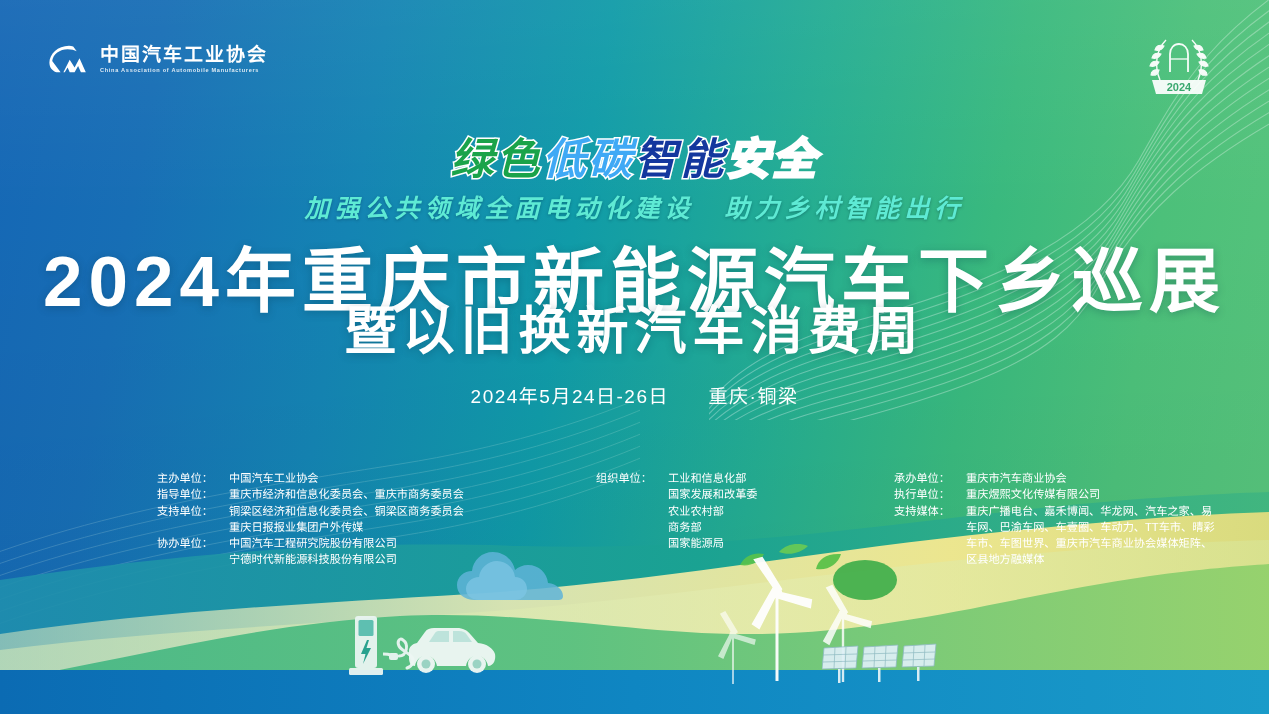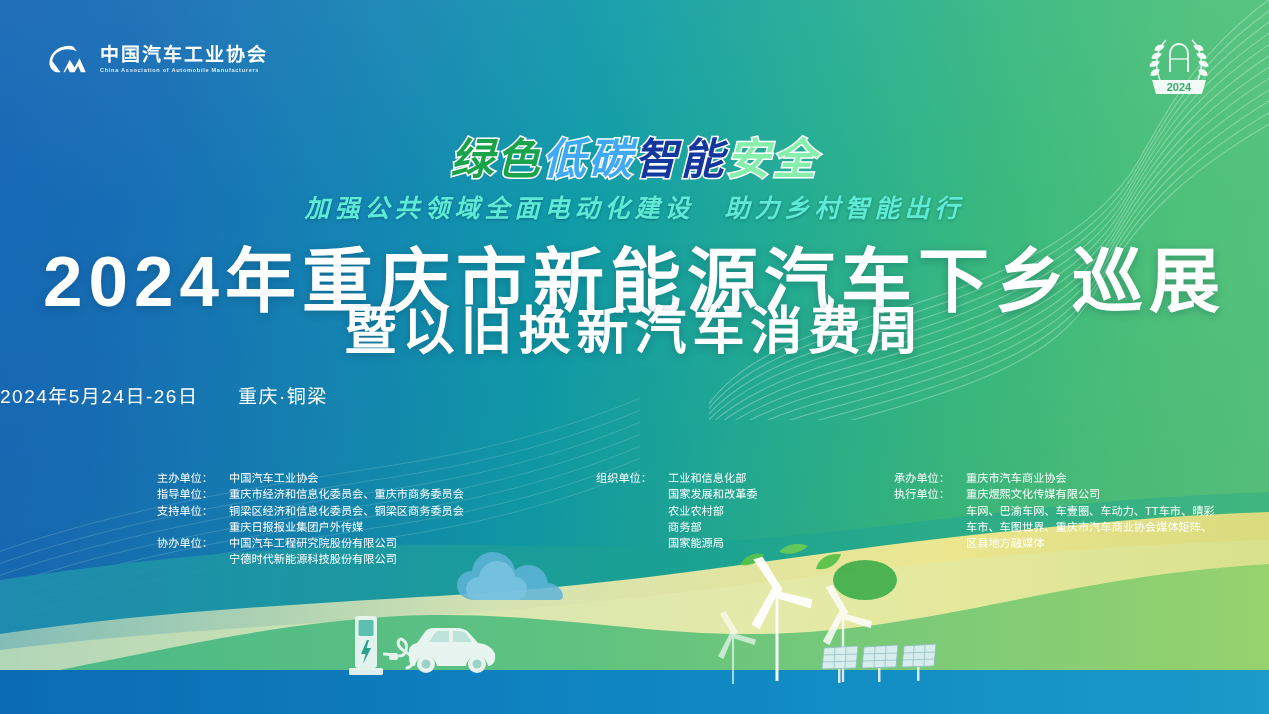--- a/index.html
+++ b/index.html
@@ -30,35 +30,35 @@
 
   
   .slogans{position:absolute;top:124px;left:0;width:100%;
     display:flex;justify-content:center;align-items:center;}
   .sw{font-size:43px;font-weight:700;font-style:italic;letter-spacing:3px;
      font-family:"DejaVu Serif","Liberation Serif",serif;
      -webkit-text-stroke:3px #ffffff;paint-order:stroke fill;}
   .sw-green{color:#1aa34a;}
   .sw-blue{color:#3fa9f5;}
   .sw-navy{color:#14379e;}
-  .sw-red{color:#86efac;}
+  .sw-red{color:#ffffff;}
 
   .subslogan{position:absolute;top:188px;left:0;width:100%;text-align:center;
     color:#5eead4;font-size:25px;font-weight:700;font-style:italic;letter-spacing:5px;
     font-family:"DejaVu Serif","Liberation Serif",serif;
     text-shadow:0 1px 3px rgba(0,40,60,.35);}
 
   
   .title{position:absolute;left:0;width:100%;text-align:center;color:#fff;
     font-weight:700;letter-spacing:6px;line-height:1.06;
     text-shadow:0 2px 8px rgba(0,50,70,.28);}
   .title-1{top:244px;font-size:71px;}
   .title-2{top:304px;font-size:52px;}
 
-  .datebar{position:absolute;top:381px;left:0;width:100%;
+  .datebar{position:absolute;top:381px;left:0;width:100%;text-align:center;
     color:#fff;font-size:19px;letter-spacing:1.5px;}
   .datebar .gapspan{display:inline-block;width:26px;}
 
   
   .credits{position:absolute;top:470px;left:0;width:100%;height:110px;}
   .col{position:absolute;color:#fff;font-size:11.2px;line-height:16.3px;white-space:nowrap;}
   .col-left{left:118px;}
   .col-mid{left:557px;}
   .col-right{left:855px;}
   .crow{display:flex;}
@@ -361,20 +361,24 @@
     <div class="col col-right">
       <div class="crow">
         <span class="clabel">承办单位：</span>
         <span class="cval">重庆市汽车商业协会</span>
       </div>
       <div class="crow">
         <span class="clabel">执行单位：</span>
         <span class="cval">重庆煜熙文化传媒有限公司</span>
       </div>
       <div class="crow">
+        <span class="clabel">支持媒体：</span>
+        <span class="cval">重庆广播电台、嘉禾博闻、华龙网、汽车之家、易</span>
+      </div>
+      <div class="crow">
         <span class="clabel blank">支持媒体：</span>
         <span class="cval">车网、巴渝车网、车壹圈、车动力、TT车市、晴彩</span>
       </div>
       <div class="crow">
         <span class="clabel blank">支持媒体：</span>
         <span class="cval">车市、车图世界、重庆市汽车商业协会媒体矩阵、</span>
       </div>
       <div class="crow">
         <span class="clabel blank">支持媒体：</span>
         <span class="cval">区县地方融媒体</span>

